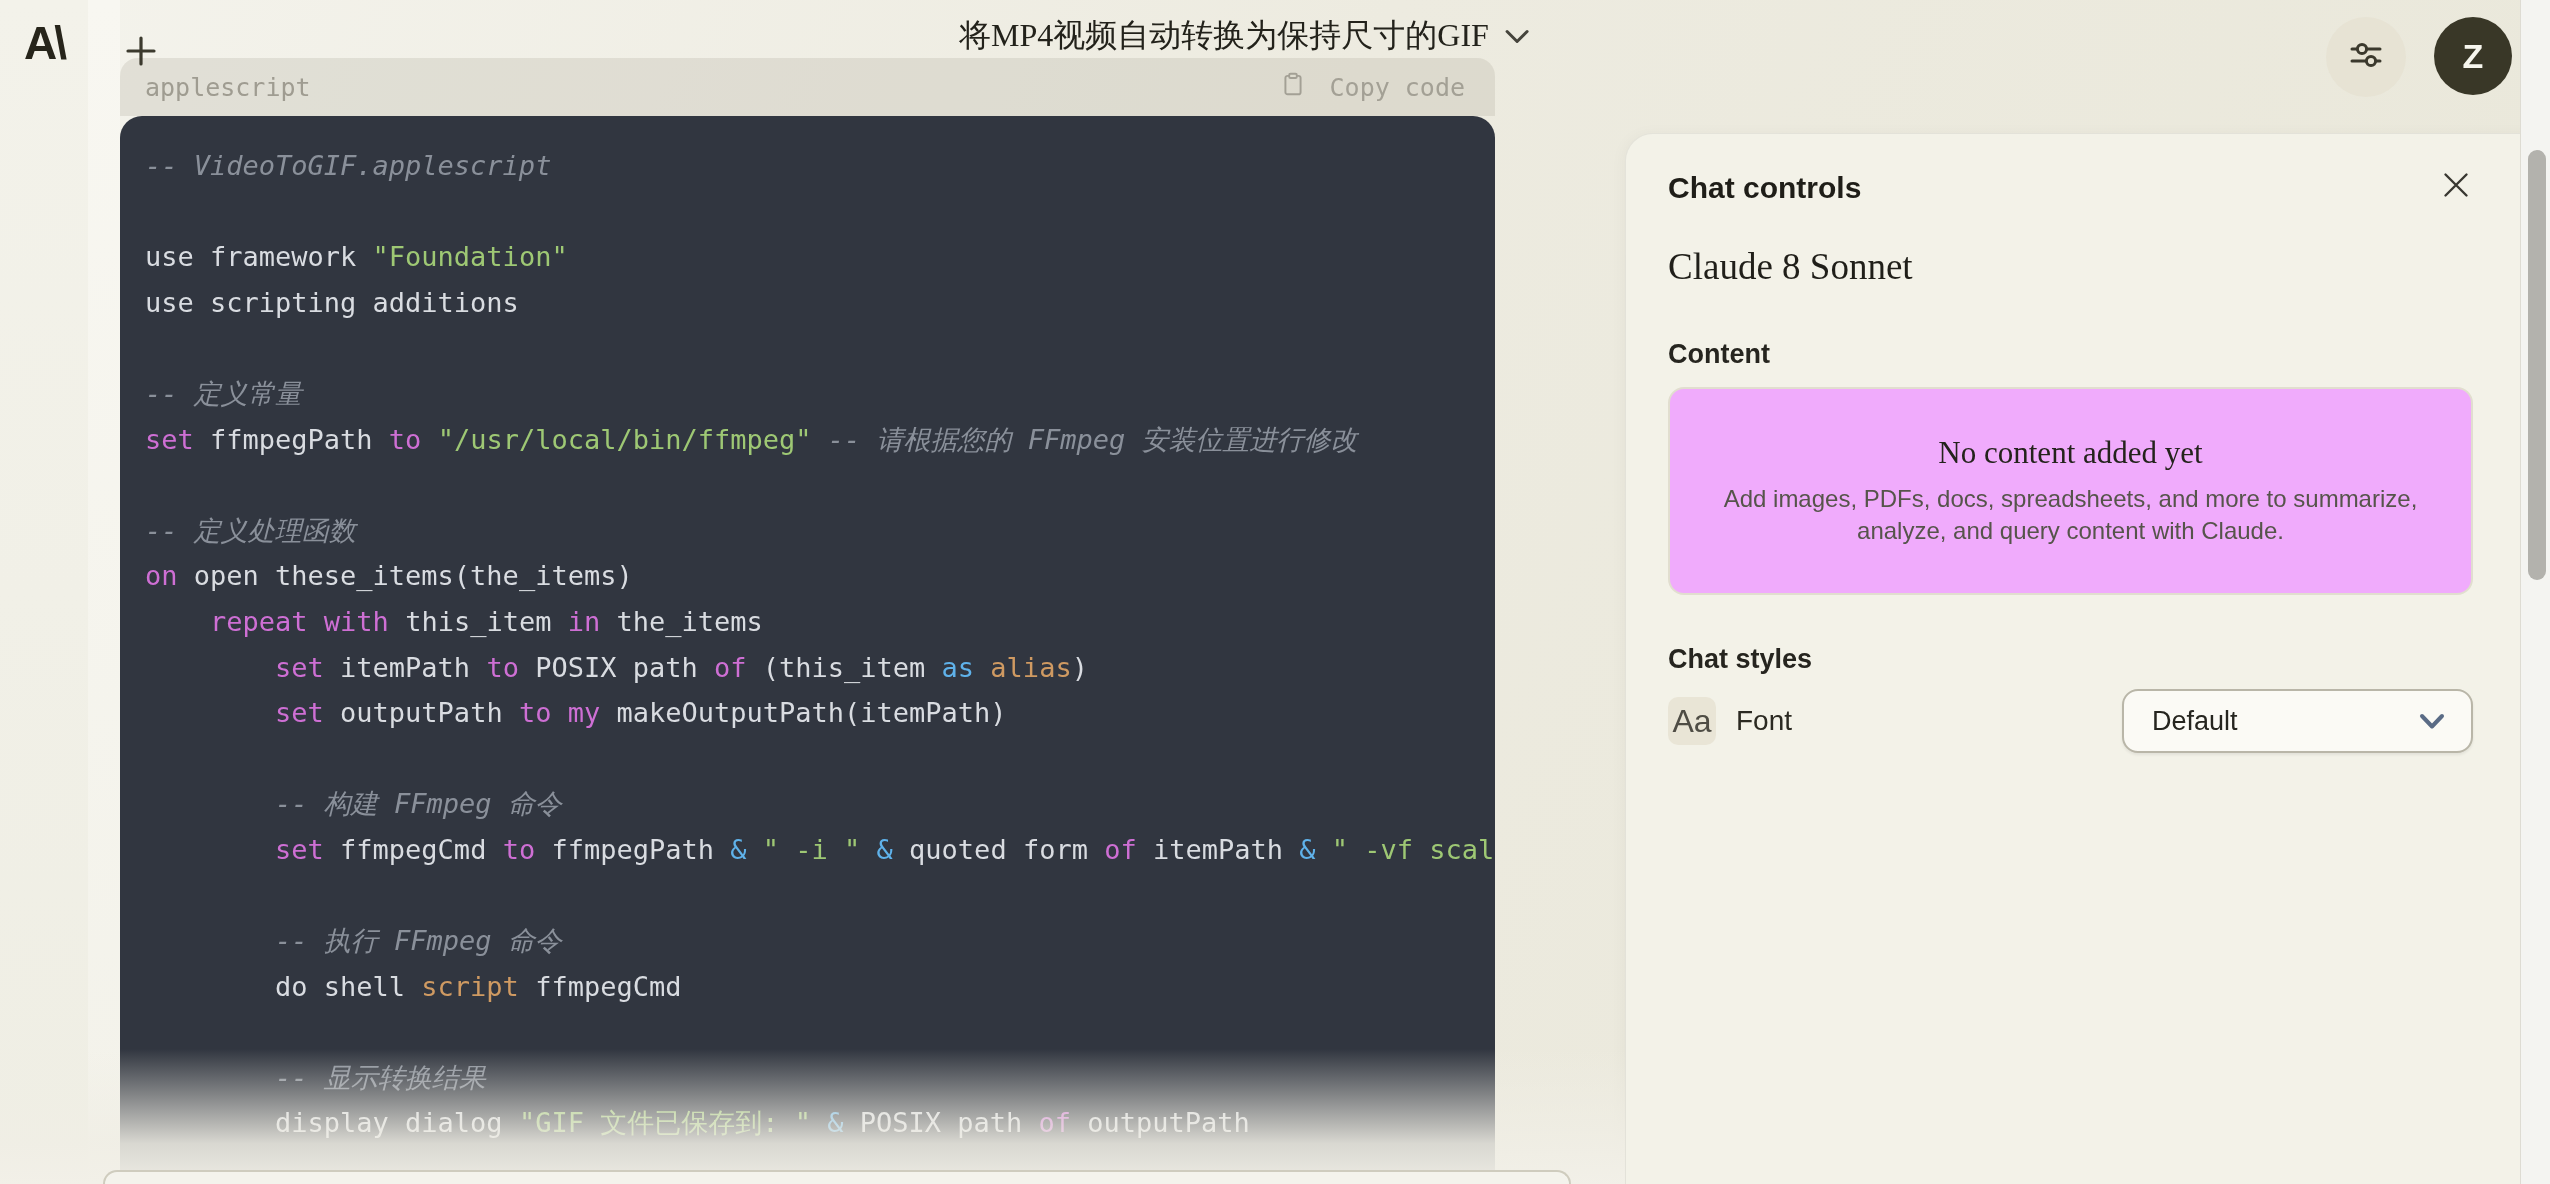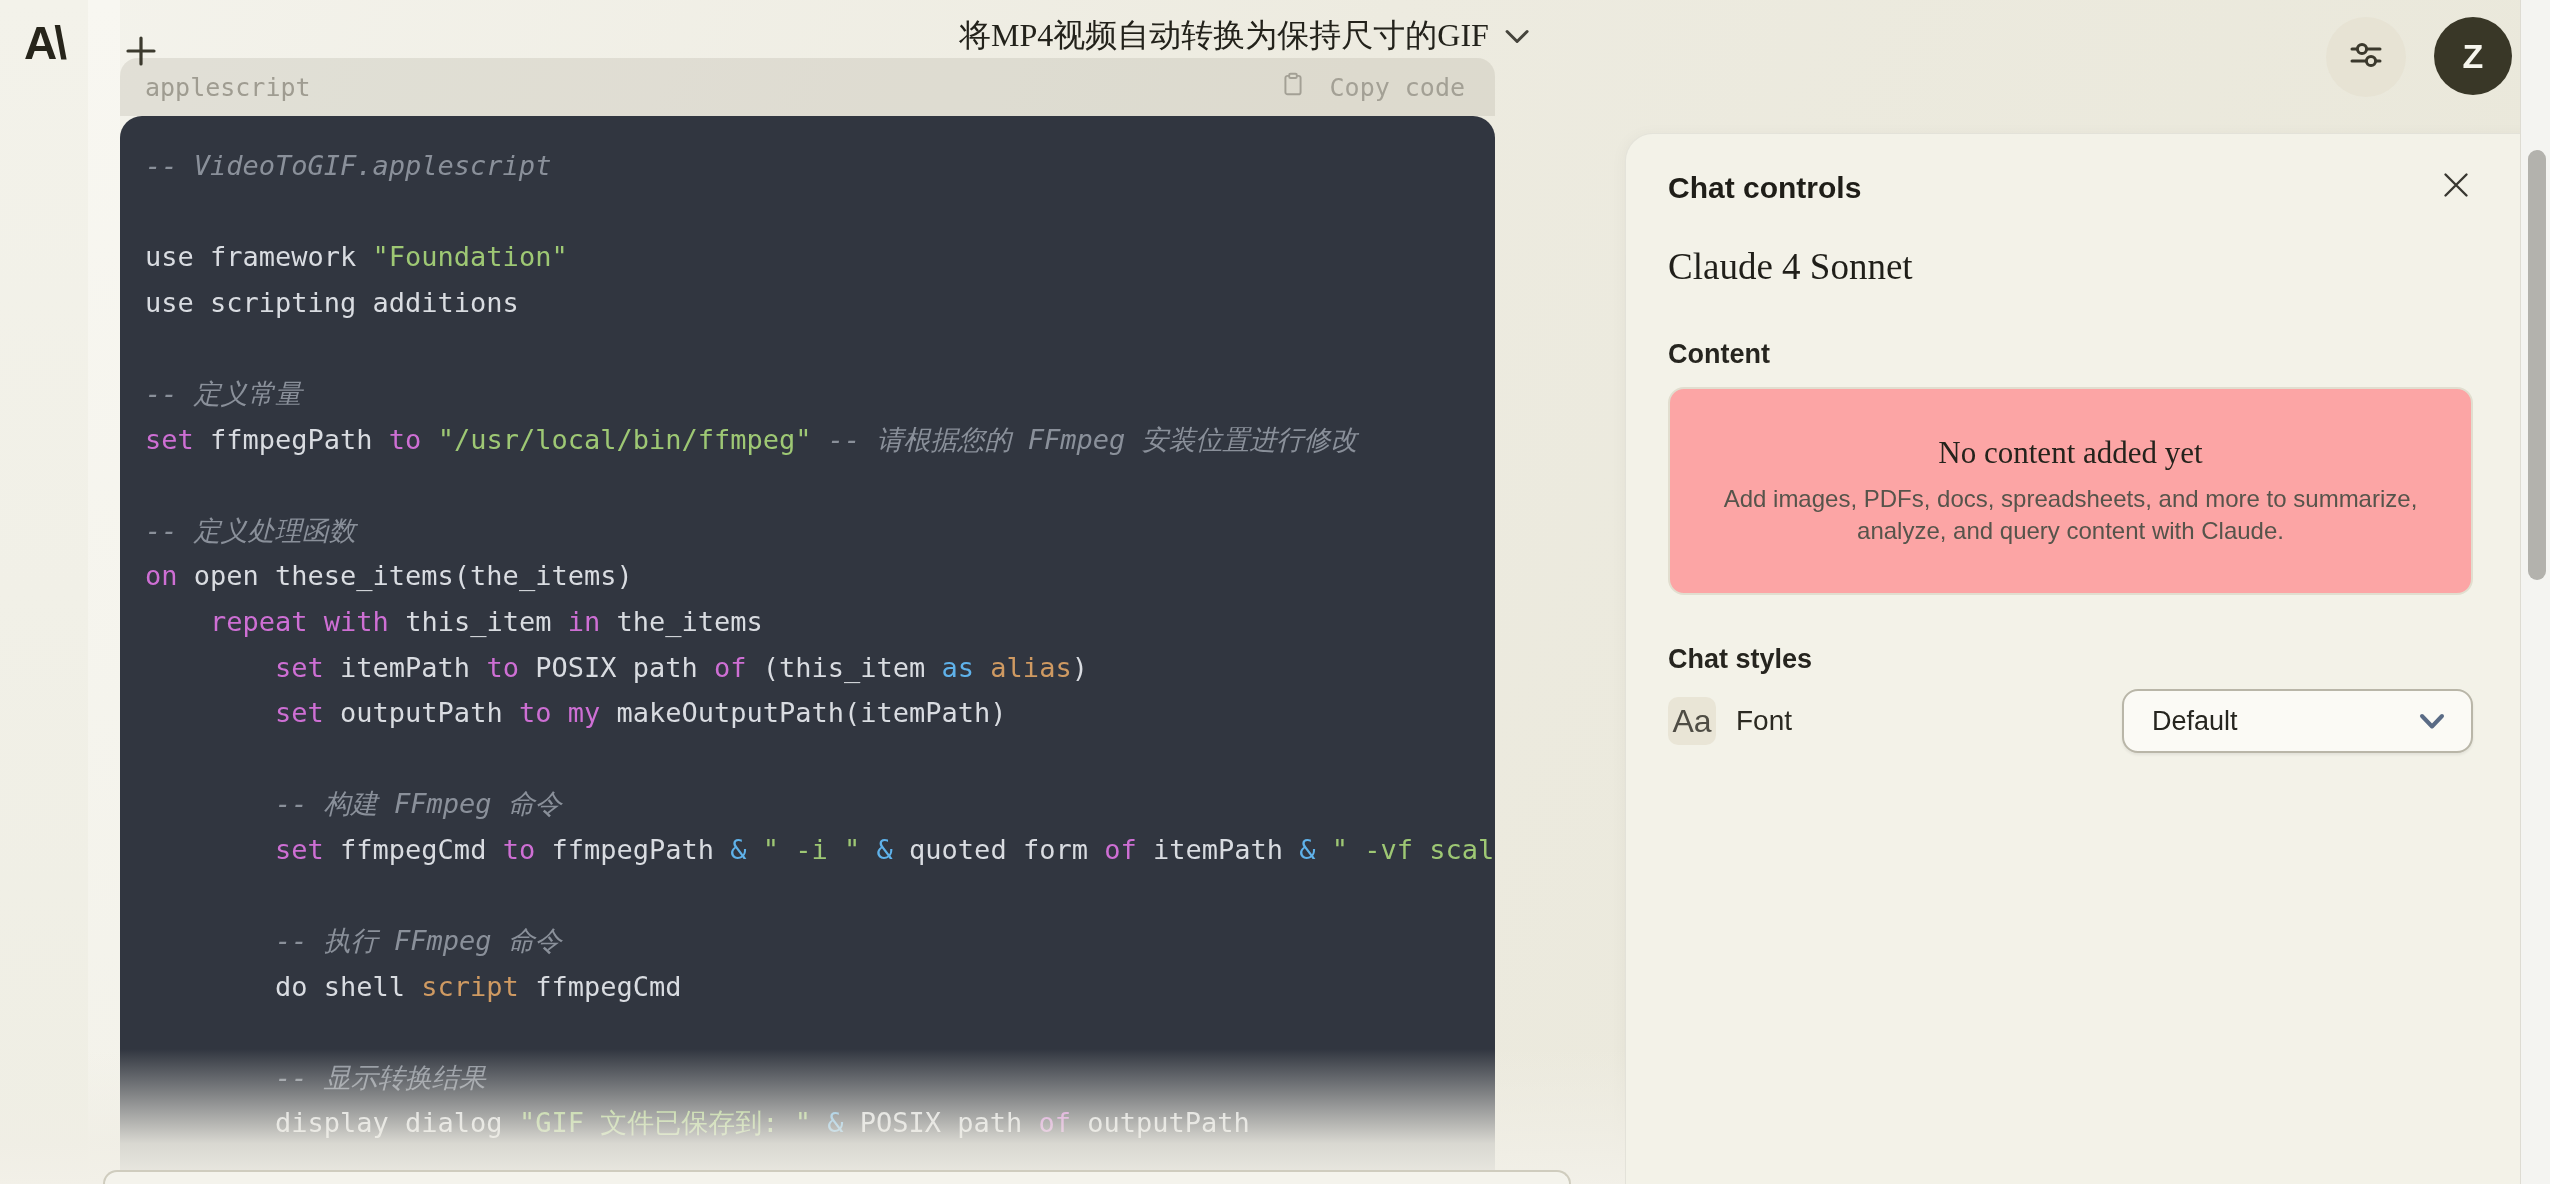--- a/index.html
+++ b/index.html
@@ -61,21 +61,21 @@
     border-radius:28px 0 0 0;border-top:1px solid rgba(0,0,0,0.06);border-left:1px solid rgba(0,0,0,0.06);
     box-shadow:-3px 0 14px rgba(0,0,0,0.03);padding:36px 0 0 42px;z-index:2;}
   .panel-inner{width:805px;position:relative;}
   .panel-title{font-size:30px;font-weight:bold;color:#1f1e18;line-height:36px;}
   .close-btn{position:absolute;right:0;top:0;width:34px;height:34px;color:#393831;cursor:pointer;
     display:flex;align-items:center;justify-content:center;}
   .model-name{font-family:"Liberation Serif",serif;font-size:37px;color:#201f19;margin-top:38px;line-height:46px;}
   .model-desc{font-size:25px;color:#5d5c50;margin-top:6px;line-height:30px;}
   .learn-more{color:#45453b;text-decoration:underline;cursor:pointer;}
   .section-heading{font-size:27px;font-weight:bold;color:#26251f;margin-top:48px;line-height:33px;}
-  .content-card{margin-top:16px;height:208px;border:2px solid #e1decf;border-radius:16px;background:#fca5a5;
+  .content-card{margin-top:16px;height:208px;border:2px solid #e1decf;border-radius:16px;background:#f0abfc;
     display:flex;flex-direction:column;align-items:center;justify-content:center;text-align:center;}
   .empty-title{font-family:"Liberation Serif",serif;font-size:31px;color:#24231c;}
   .empty-desc{font-size:24px;color:#56544b;line-height:32px;margin-top:12px;max-width:700px;}
   .styles-row{margin-top:13px;height:64px;display:flex;align-items:center;}
   .font-badge{width:48px;height:48px;background:#e9e5d6;border-radius:10px;display:flex;
     align-items:center;justify-content:center;font-size:32px;color:#4f4d45;}
   .font-label{font-size:28px;color:#2b2a22;margin-left:20px;}
   .styles-row .spacer{flex:1;}
   .dropdown{width:351px;height:64px;background:#fbfaf5;border:2px solid #b9b6a8;border-radius:16px;
     display:flex;align-items:center;justify-content:space-between;padding:0 26px 0 28px;
@@ -172,21 +172,21 @@
   <div class="panel-inner">
     <div class="panel-title">Chat controls</div>
     <div class="close-btn">
       <span>
         <svg width="30" height="30" viewBox="0 0 30 30" fill="none">
             <path d="M4.5 4.5 L25.5 25.5 M25.5 4.5 L4.5 25.5" stroke="currentColor" stroke-width="2.4" stroke-linecap="round"></path>
           </svg>
       </span>
     </div>
 
-    <div class="model-name">Claude 4 Sonnet</div>
+    <div class="model-name">Claude 8 Sonnet</div>
 
     <div class="section-heading">Content</div>
     <div class="content-card">
       <div class="empty-title">No content added yet</div>
       <div class="empty-desc">Add images, PDFs, docs, spreadsheets, and more to summarize, analyze, and query content with Claude.</div>
     </div>
 
     <div class="section-heading">Chat styles</div>
     <div class="styles-row">
       <div class="font-badge">Aa</div>

